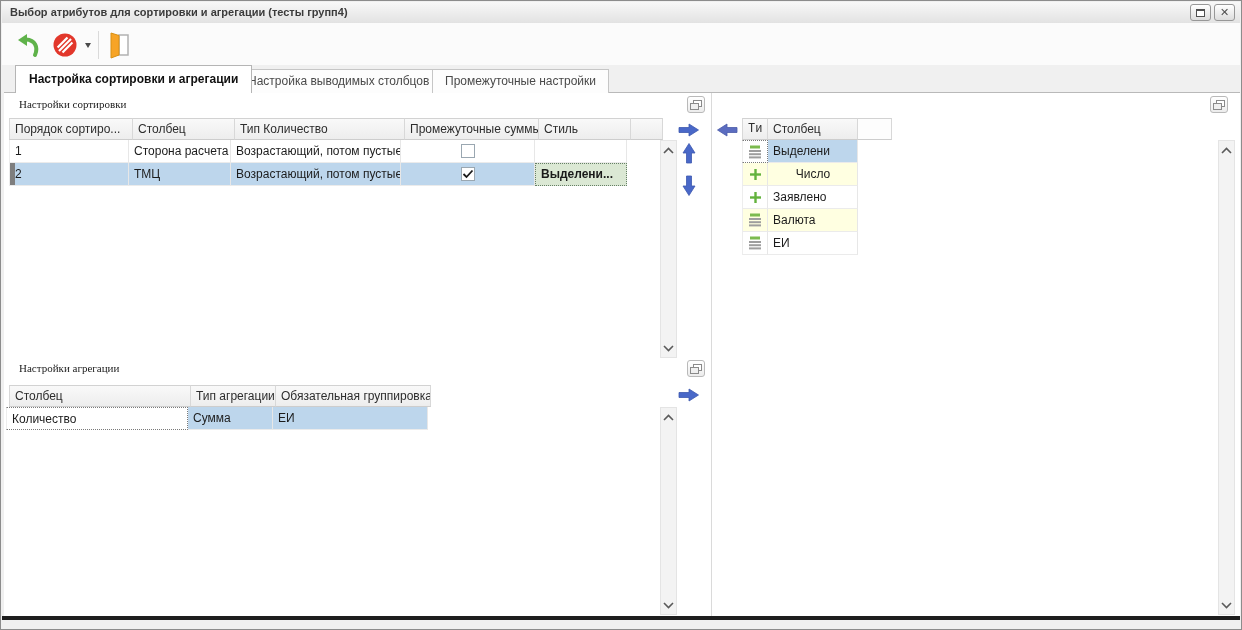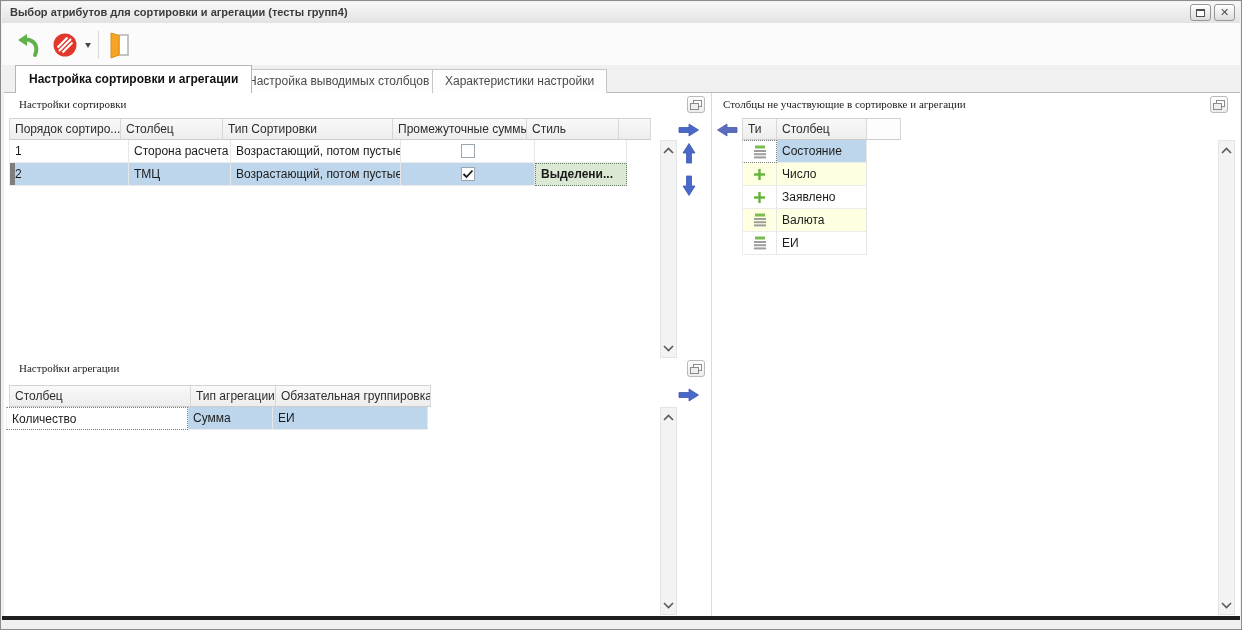--- a/index.html
+++ b/index.html
@@ -56,21 +56,21 @@
   .checkbox{width:14px;height:14px;border:1px solid #9aa7b1;background:#fff;
             display:flex;align-items:center;justify-content:center;}
   
   .vscroll{position:absolute;width:17px;background:#f3f3f3;border:1px solid #e4e4e4;}
   .sb-arrow{position:absolute;left:1px;width:13px;height:15px;display:flex;align-items:center;justify-content:center;}
   .sb-top{top:2px;} .sb-bottom{bottom:2px;}
   
   .barrow{position:absolute;width:22px;height:22px;display:flex;align-items:center;justify-content:center;}
   .rot-up{transform:rotate(-90deg);} .rot-down{transform:rotate(90deg);} .rot-left{transform:rotate(180deg);}
   
-  .ticell{width:35px;} .colcell{width:90px;}
+  .ticell{width:26px;font-family:Liberation Mono, monospace;} .colcell{width:90px;}
 </style>
 </head>
 <body>
 
 <div class="window">
 
   <div class="titlebar">
     <span class="titlebar-text">Выбор атрибутов для сортировки и агрегации (тесты групп4)</span>
     <div class="win-btns">
       <div class="win-btn">
@@ -110,39 +110,39 @@
   </div>
 
   <div class="tabbar">
     <div class="tab active" style="left:13px;">
       <span>Настройка сортировки и агрегации</span>
     </div>
     <div class="tab inactive" style="left:233px;">
       <span>Настройка выводимых столбцов</span>
     </div>
     <div class="tab inactive" style="left:430px;">
-      <span>Характеристики настройки</span>
+      <span>Промежуточные настройки</span>
     </div>
   </div>
 
   <div class="content">
     <div class="vsep"></div>
 
     <span class="caption" style="left:15px;top:5px;">Настройки сортировки</span>
     <div class="panel-btn" style="left:683px;top:3px;">
       <svg width="12" height="10" viewBox="0 0 12 10">
         <rect x="3.5" y="0.5" width="8" height="6" fill="#ffffff" stroke="#8a8a8a"></rect>
         <rect x="0.5" y="3.5" width="8" height="6" fill="#efefef" stroke="#8a8a8a"></rect>
       </svg>
     </div>
 
     <div class="ghead" style="left:5px;top:25px;">
-      <div class="hcell first" style="width:112px;">Порядок сортиро...</div>
+      <div class="hcell first" style="width:124px;">Порядок сортиро...</div>
       <div class="hcell" style="width:102px;">Столбец</div>
-      <div class="hcell" style="width:170px;">Тип Сортировки</div>
+      <div class="hcell" style="width:170px;">Тип Количество</div>
       <div class="hcell" style="width:134px;">Промежуточные суммы</div>
       <div class="hcell" style="width:92px;">Стиль</div>
       <div class="hcell" style="width:32px;"></div>
     </div>
 
     <div class="grow" style="left:5px;top:47px;">
       <div class="gcell first" style="width:120px;">1</div>
       <div class="gcell" style="width:102px;">Сторона расчета</div>
       <div class="gcell" style="width:170px;">Возрастающий, потом пустые</div>
       <div class="gcell cellcenter" style="width:134px;">
@@ -229,21 +229,20 @@
           </svg>
       </div>
     </div>
 
     <div class="barrow" style="left:674px;top:291px;">
       <svg width="22" height="14" viewBox="0 0 22 14">
         <polygon points="1,4.5 11,4.5 11,1 20.5,7 11,13 11,9.5 1,9.5" fill="#4968c8" stroke="#3d58ae" stroke-width="0.8"></polygon>
       </svg>
     </div>
 
-    <span class="caption" style="left:719px;top:5px;">Столбцы не участвующие в сортировке и агрегации</span>
     <div class="panel-btn" style="left:1206px;top:3px;">
       <svg width="12" height="10" viewBox="0 0 12 10">
         <rect x="3.5" y="0.5" width="8" height="6" fill="#ffffff" stroke="#8a8a8a"></rect>
         <rect x="0.5" y="3.5" width="8" height="6" fill="#efefef" stroke="#8a8a8a"></rect>
       </svg>
     </div>
 
     <div class="barrow rot-left" style="left:712px;top:26px;">
       <svg width="22" height="14" viewBox="0 0 22 14">
         <polygon points="1,4.5 11,4.5 11,1 20.5,7 11,13 11,9.5 1,9.5" fill="#5b6cc0" stroke="#4a5aa8" stroke-width="0.8"></polygon>
@@ -258,24 +257,24 @@
 
     <div class="grow" style="left:738px;top:47px;">
       <div class="gcell first ticell cellcenter focus-dotted">
         <svg width="16" height="14" viewBox="0 0 16 14">
           <rect x="3" y="0.5" width="10" height="3" fill="#7cbb4f"></rect>
           <rect x="2" y="5" width="12" height="2" fill="#9e9e9e"></rect>
           <rect x="2" y="8.2" width="12" height="2" fill="#9e9e9e"></rect>
           <rect x="2" y="11.4" width="12" height="2" fill="#9e9e9e"></rect>
         </svg>
       </div>
-      <div class="gcell colcell sel">Состояние</div>
-    </div>
-
-    <div class="grow" style="left:738px;top:70px;">
+      <div class="gcell colcell sel">Выделени</div>
+    </div>
+
+    <div class="grow" style="left:738px;top:70px;text-align:center;">
       <div class="gcell first ticell cellcenter altrow">
         <svg width="13" height="13" viewBox="0 0 13 13">
           <rect x="5.3" y="1" width="2.4" height="11" fill="#63b23d"></rect>
           <rect x="1" y="5.3" width="11" height="2.4" fill="#63b23d"></rect>
         </svg>
       </div>
       <div class="gcell colcell altrow">Число</div>
     </div>
 
     <div class="grow" style="left:738px;top:93px;">

